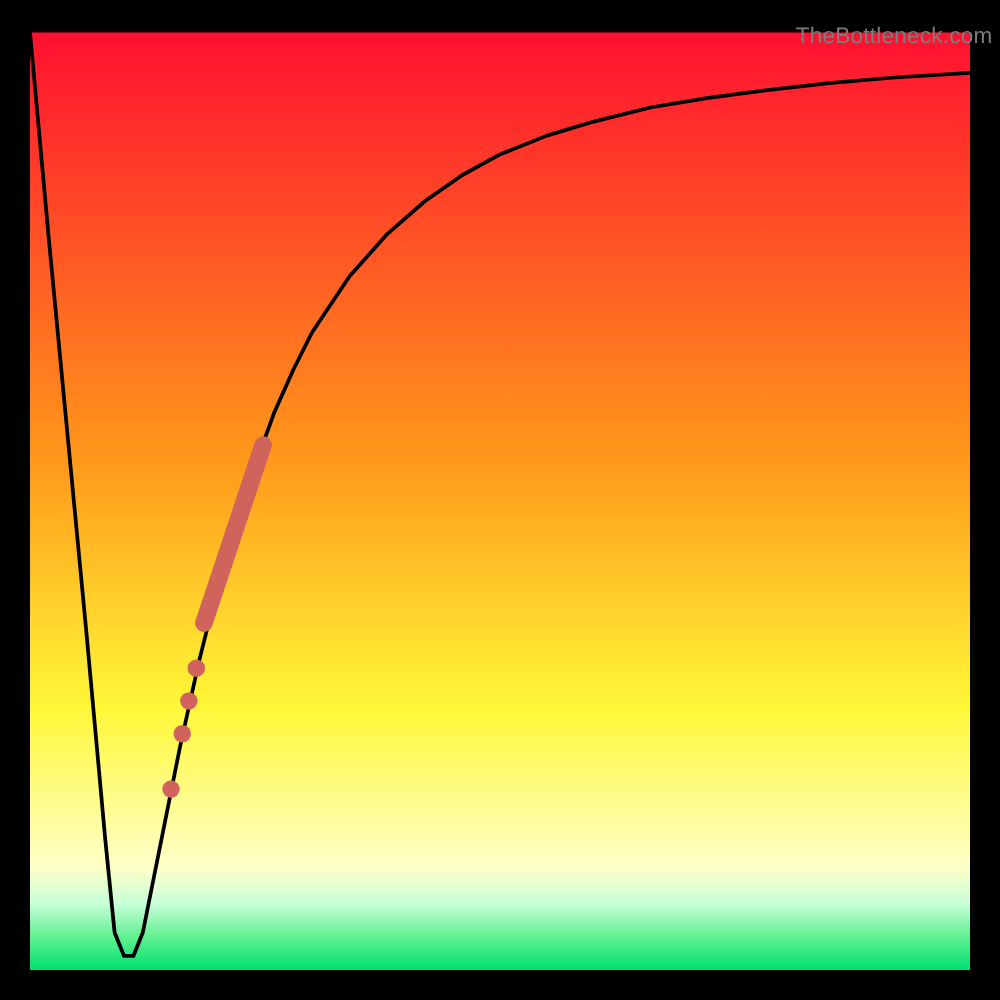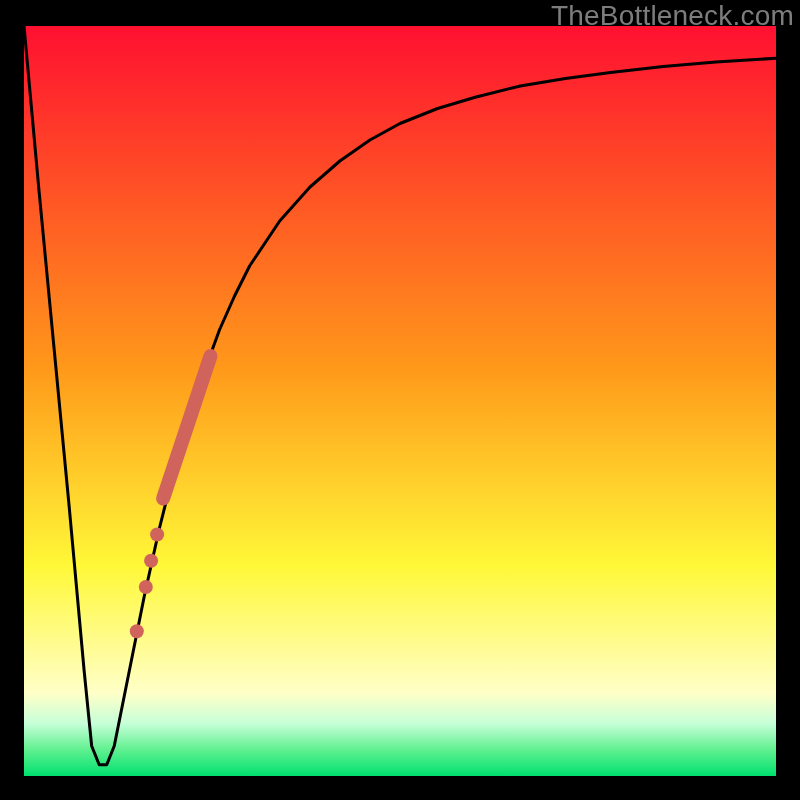--- a/index.html
+++ b/index.html
@@ -11,24 +11,24 @@
     overflow: hidden;
     font-family: Arial, Helvetica, sans-serif;
   }
   .wrap {
     position: relative;
     width: 800px;
     height: 800px;
   }
   .watermark {
     position: absolute;
-    top: 0;
+    top: 18px;
     right: 6px;
     color: #7d7d7d;
-    font-size: 28px;
+    font-size: 18px;
     letter-spacing: 0.2px;
     z-index: 10;
     user-select: none;
   }
   svg {
     display: block;
   }
 </style>
 </head>
 <body>

